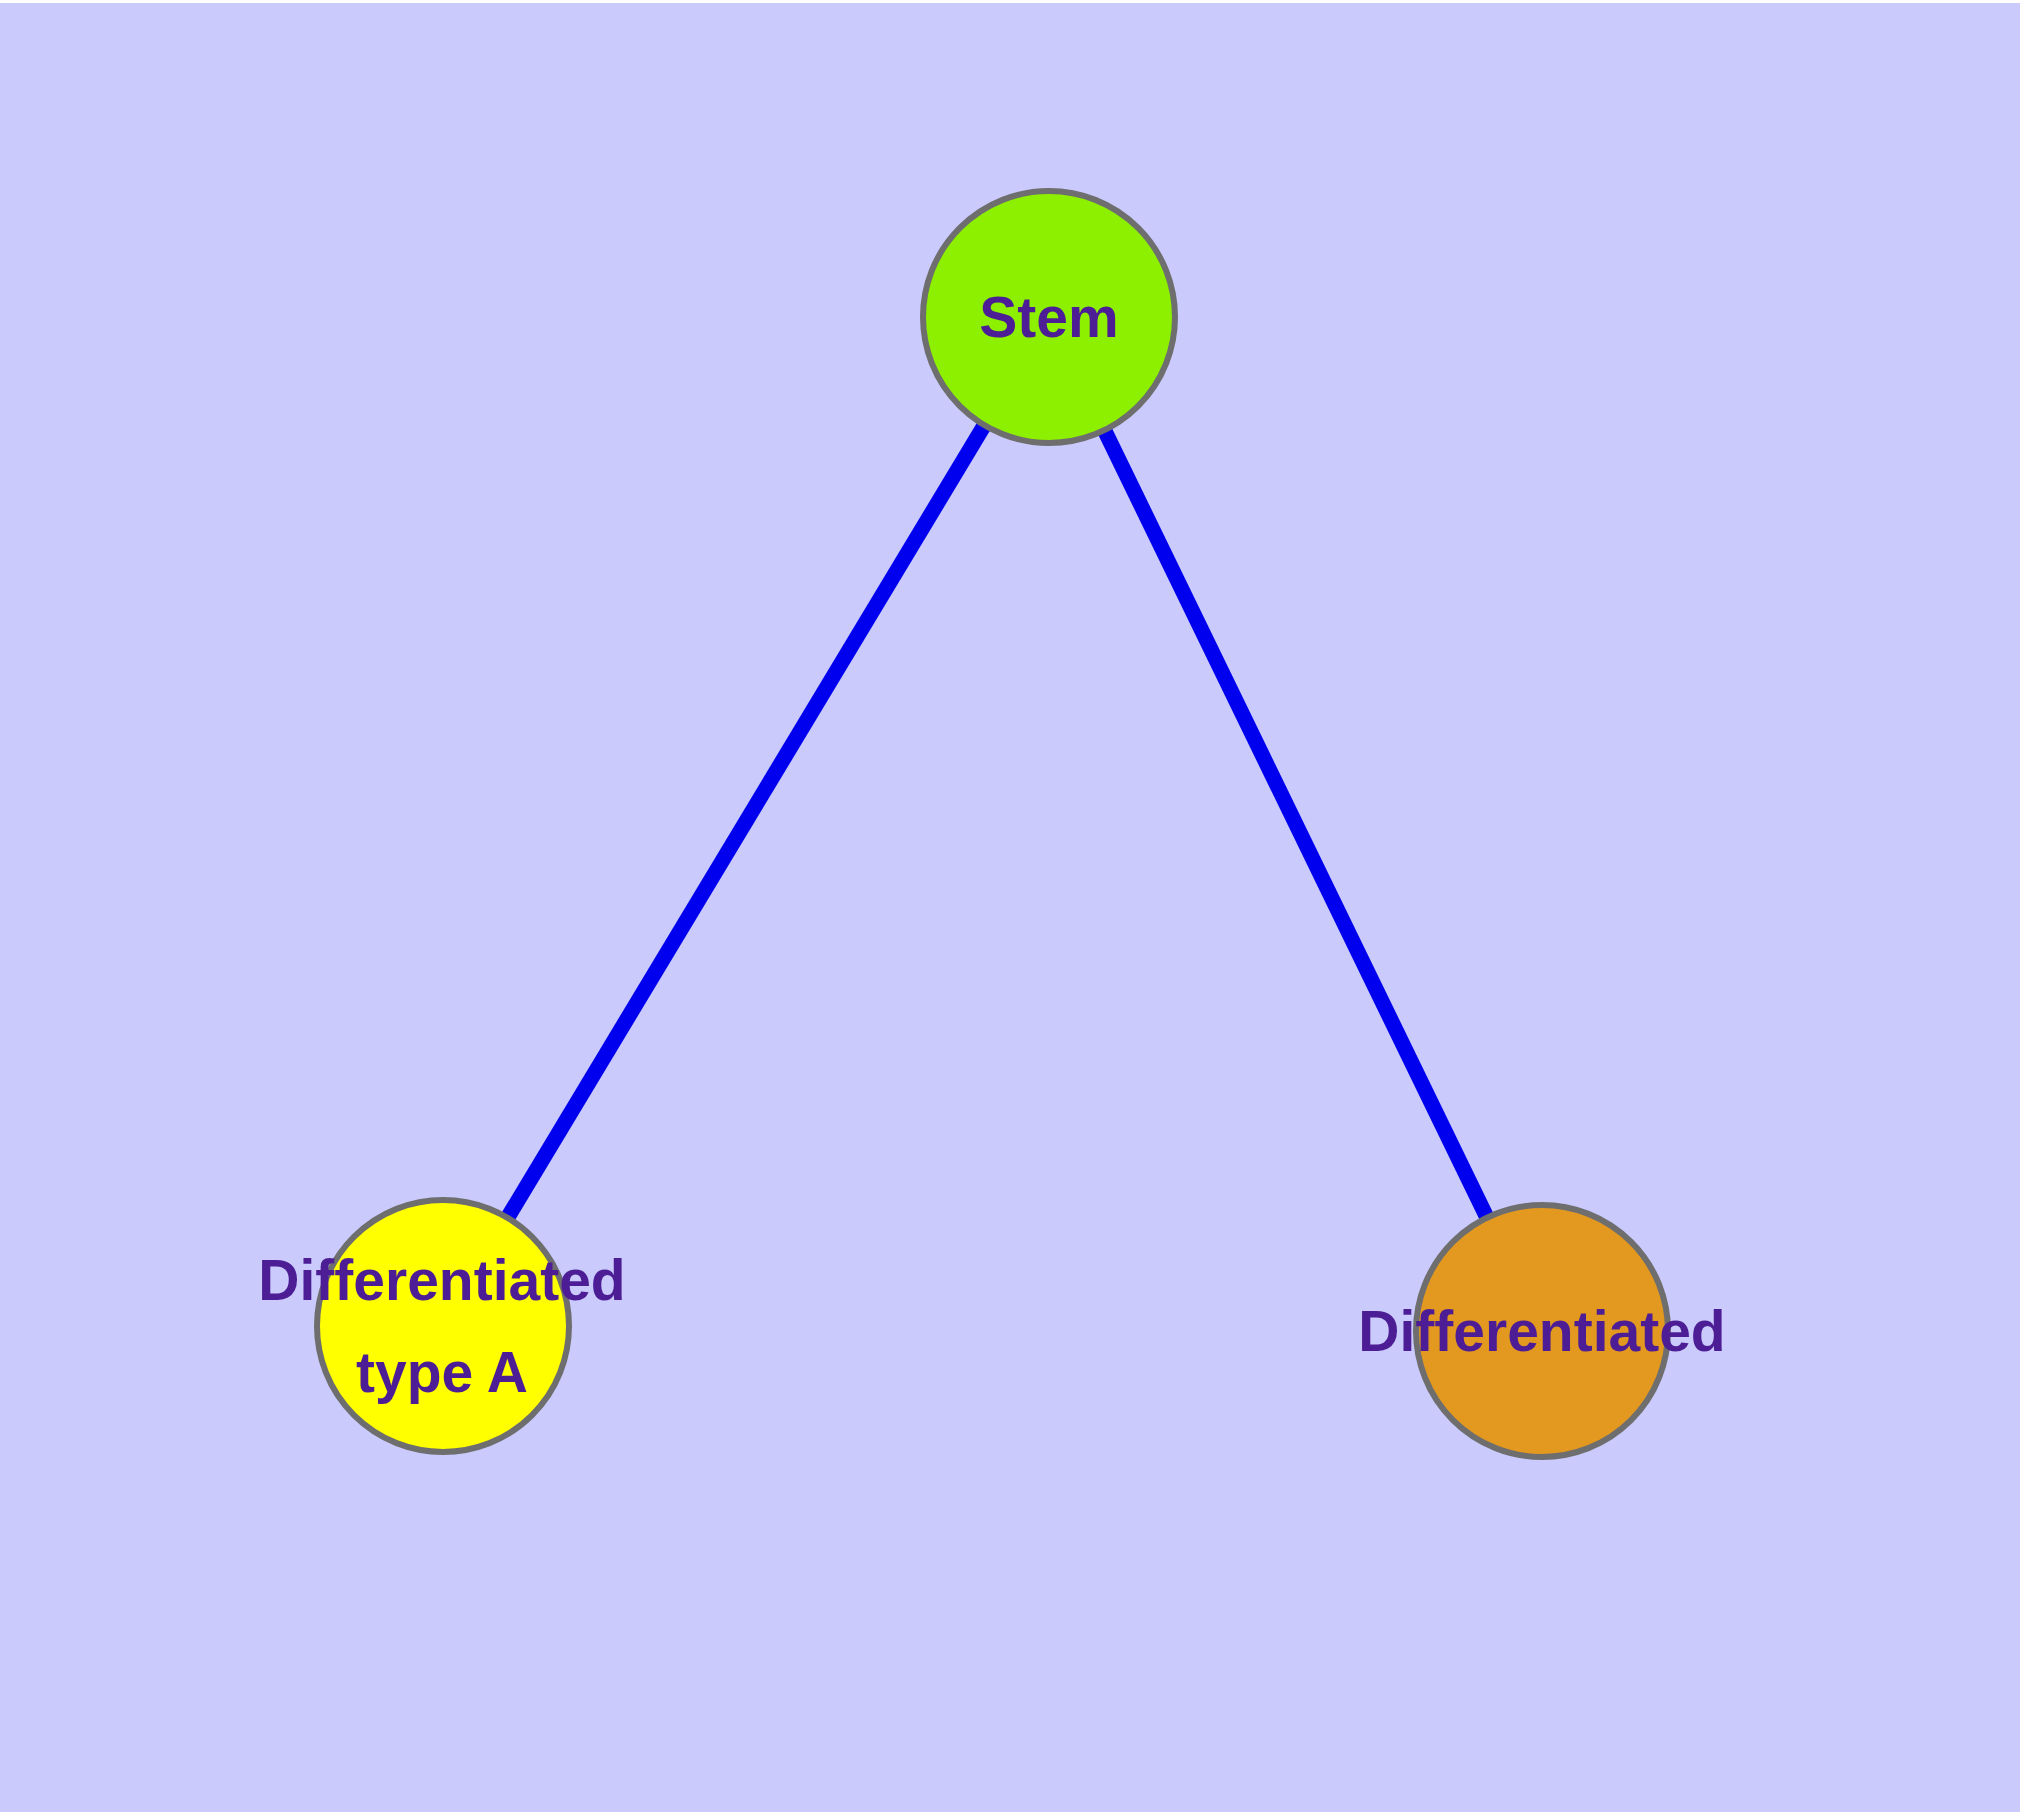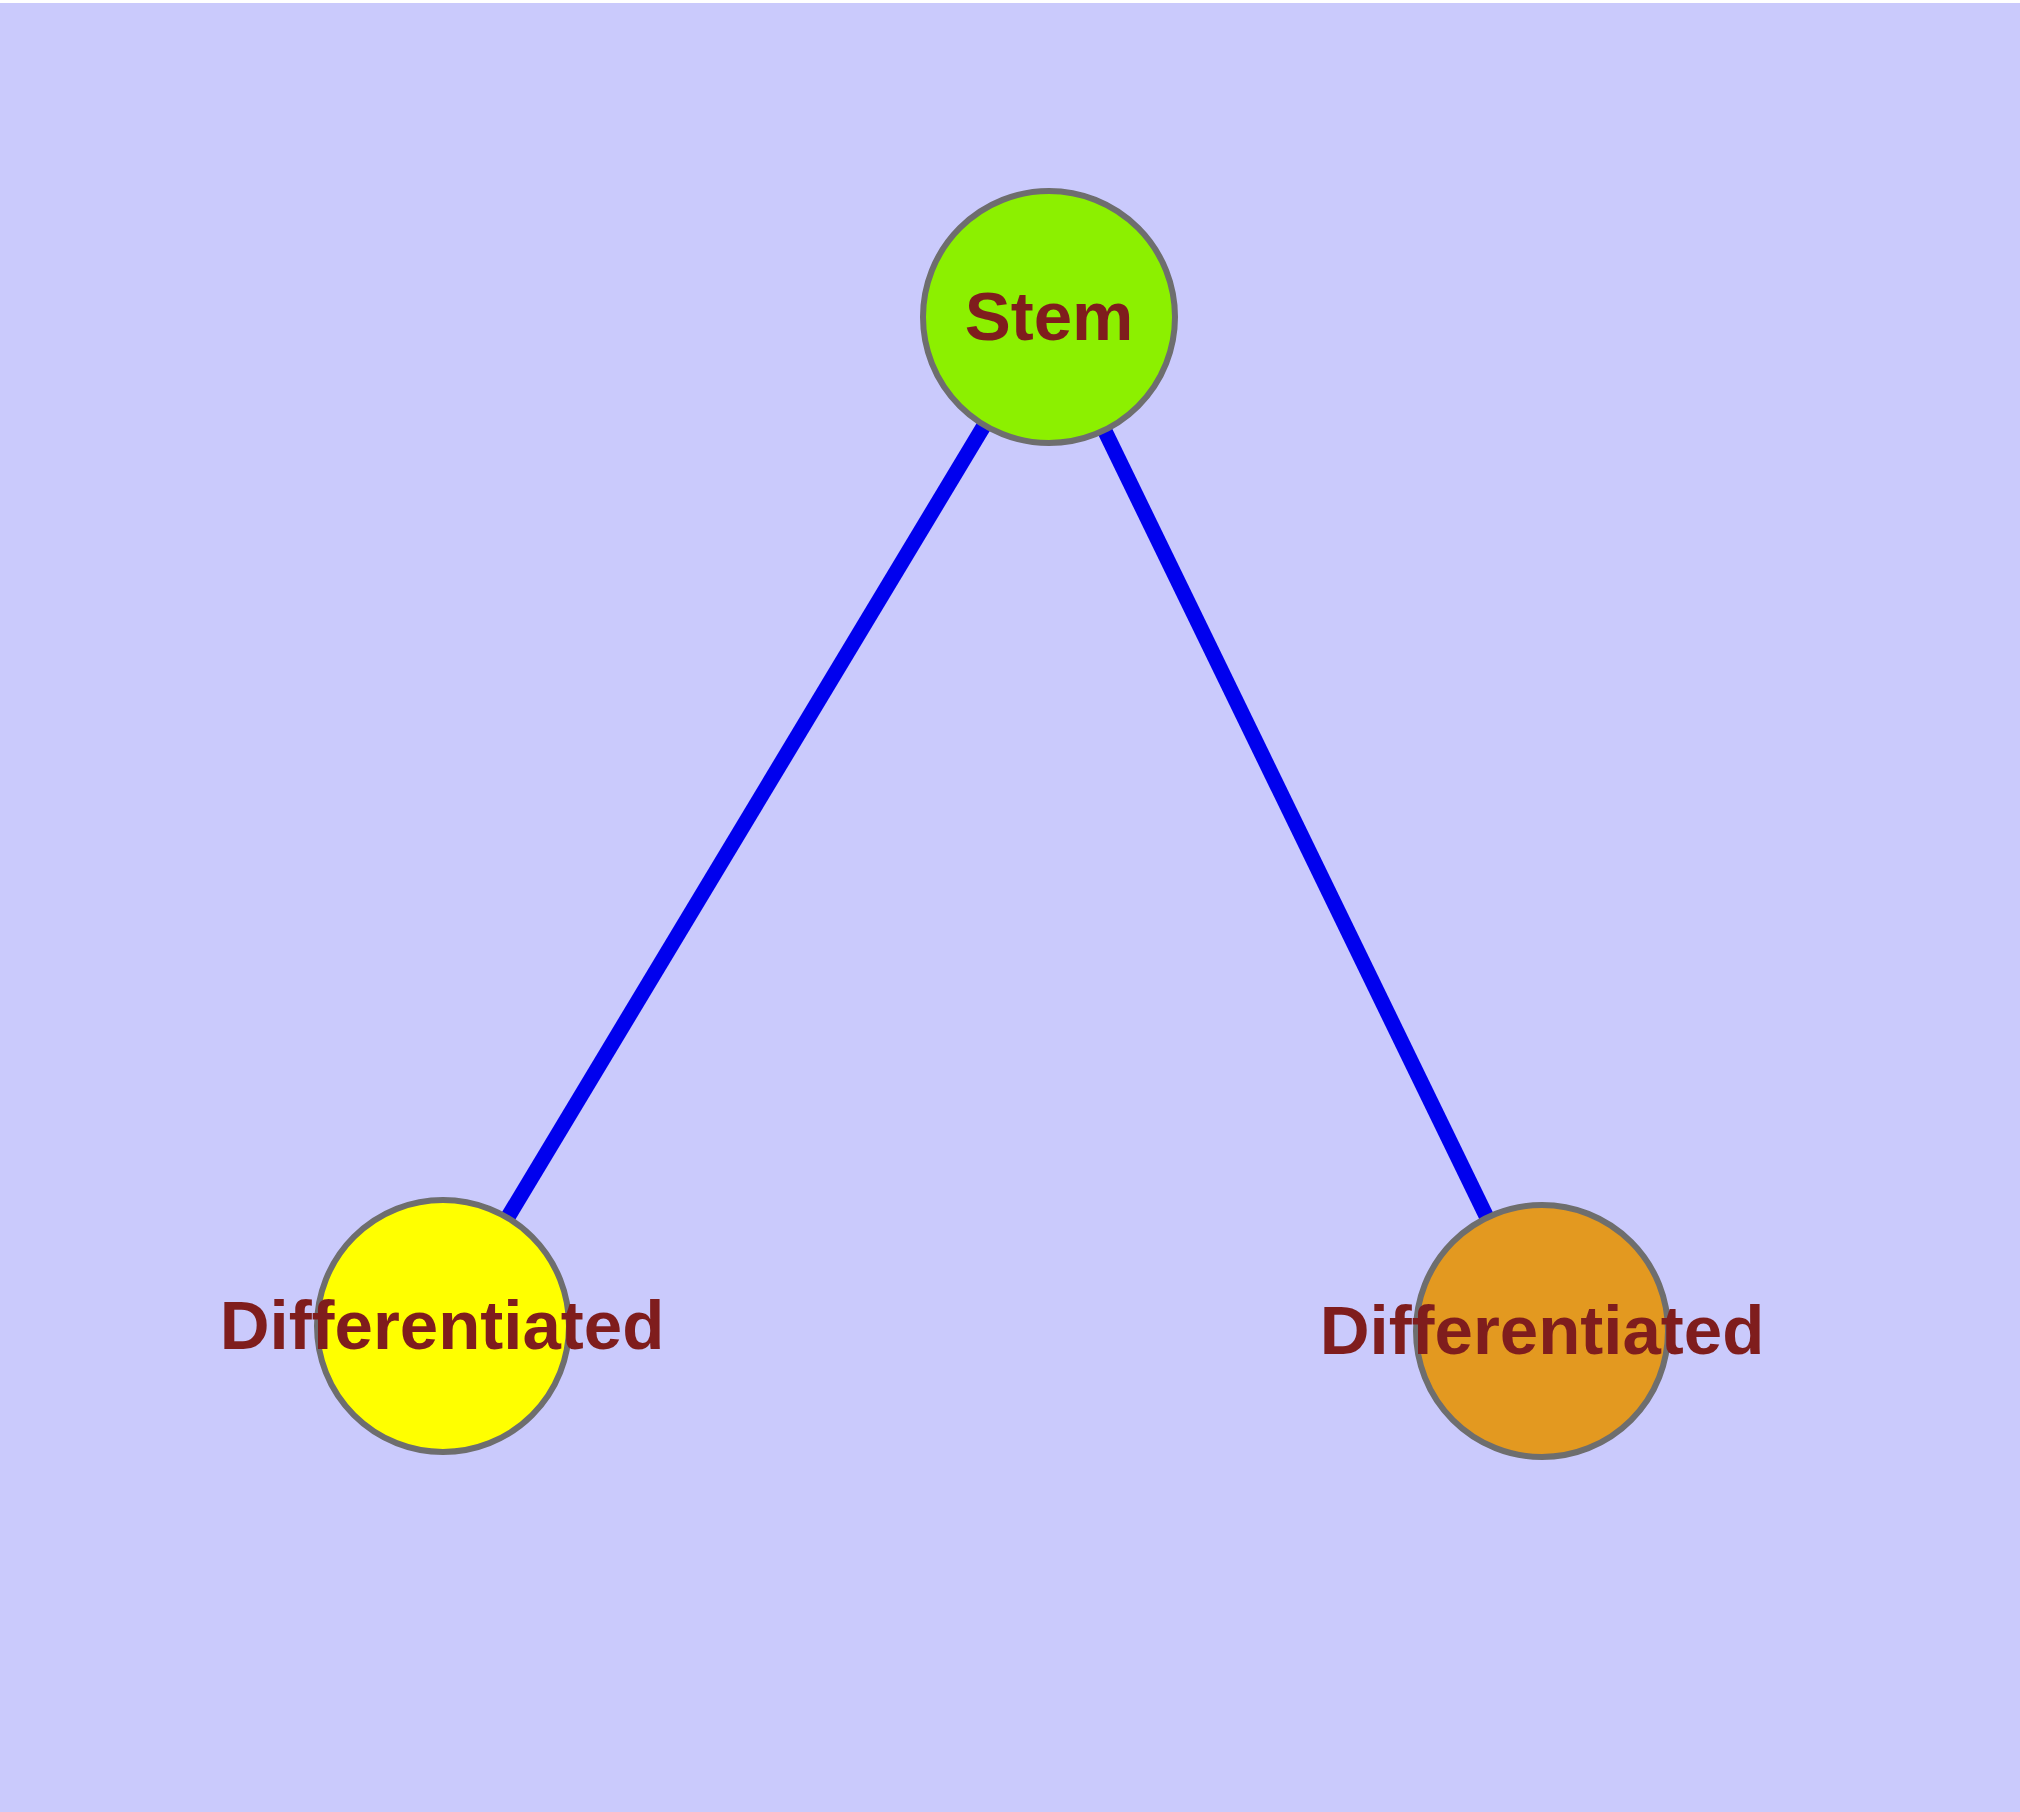--- a/index.html
+++ b/index.html
@@ -36,23 +36,23 @@
     position: absolute;
     border-radius: 50%;
     border: 6px solid #6e6e6e;
     box-sizing: border-box;
     z-index: 2;
   }
   .node-label {
     position: absolute;
     transform: translate(-50%, -50%);
     z-index: 3;
-    color: #7f1d1d;
+    color: #4c1d95;
     font-weight: bold;
-    font-size: 69px;
+    font-size: 57px;
     line-height: 92px;
     text-align: center;
     white-space: nowrap;
   }
 </style>
 </head>
 <body>
 
 <div class="canvas" style="background: rgb(202, 202, 252);">
 
@@ -66,20 +66,21 @@
   <div class="node" style="left: 920px; top: 188px; width: 258px; height: 258px; background: rgb(140, 240, 0); border-color: rgb(110, 110, 110);"></div>
   <div class="node" style="left: 314px; top: 1197px; width: 258px; height: 258px; background: rgb(255, 255, 0); border-color: rgb(110, 110, 110);"></div>
   <div class="node" style="left: 1413px; top: 1202px; width: 258px; height: 258px; background: rgb(227, 153, 32); border-color: rgb(110, 110, 110);"></div>
 
   <div class="node-label" style="left: 1049px; top: 317px;">
     <span>Stem</span>
   </div>
 
   <div class="node-label" style="left: 442px; top: 1326px;">
     <span>Differentiated</span><br>
+    <span>type A</span>
   </div>
 
   <div class="node-label" style="left: 1542px; top: 1331px;">
     <span>Differentiated</span><br>
   </div>
 
 </div>
 
 
 </body></html>

